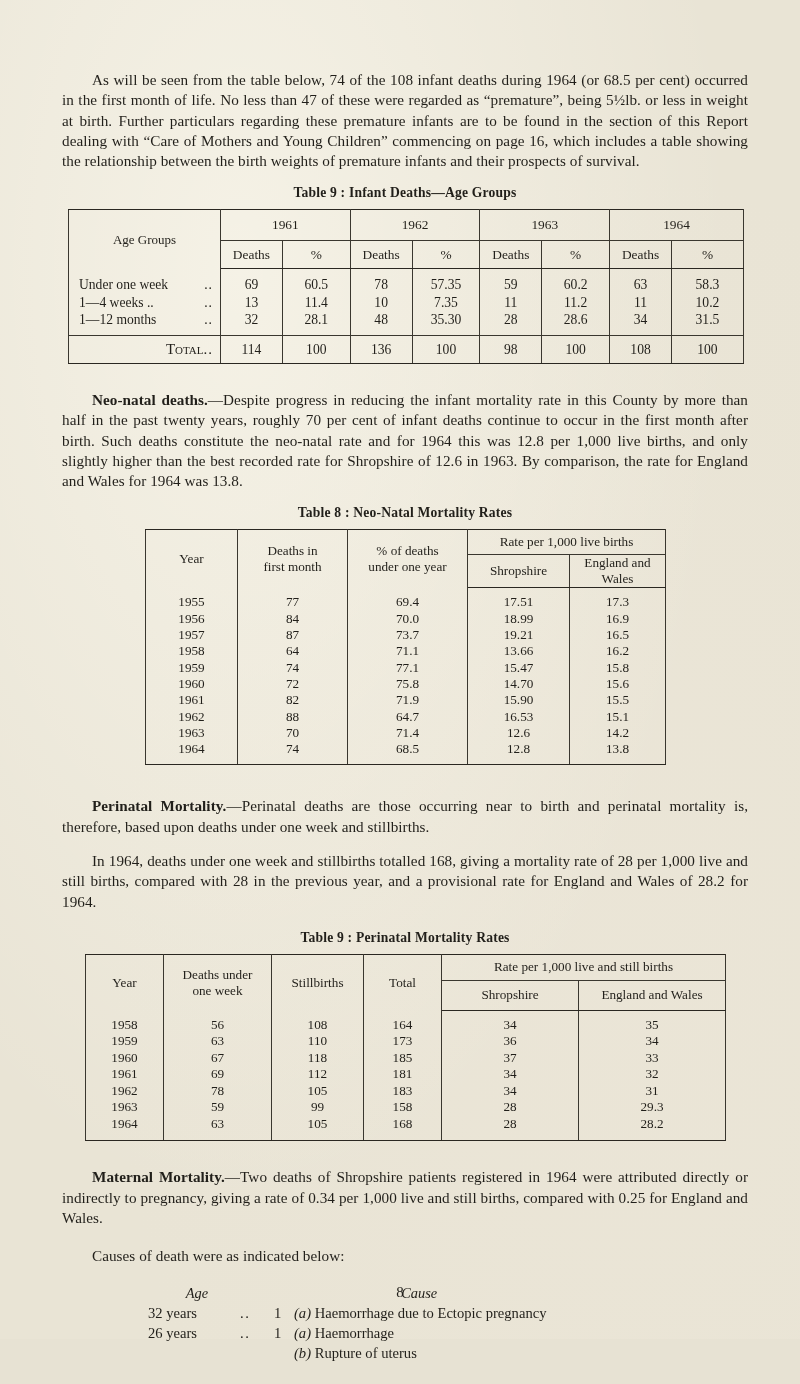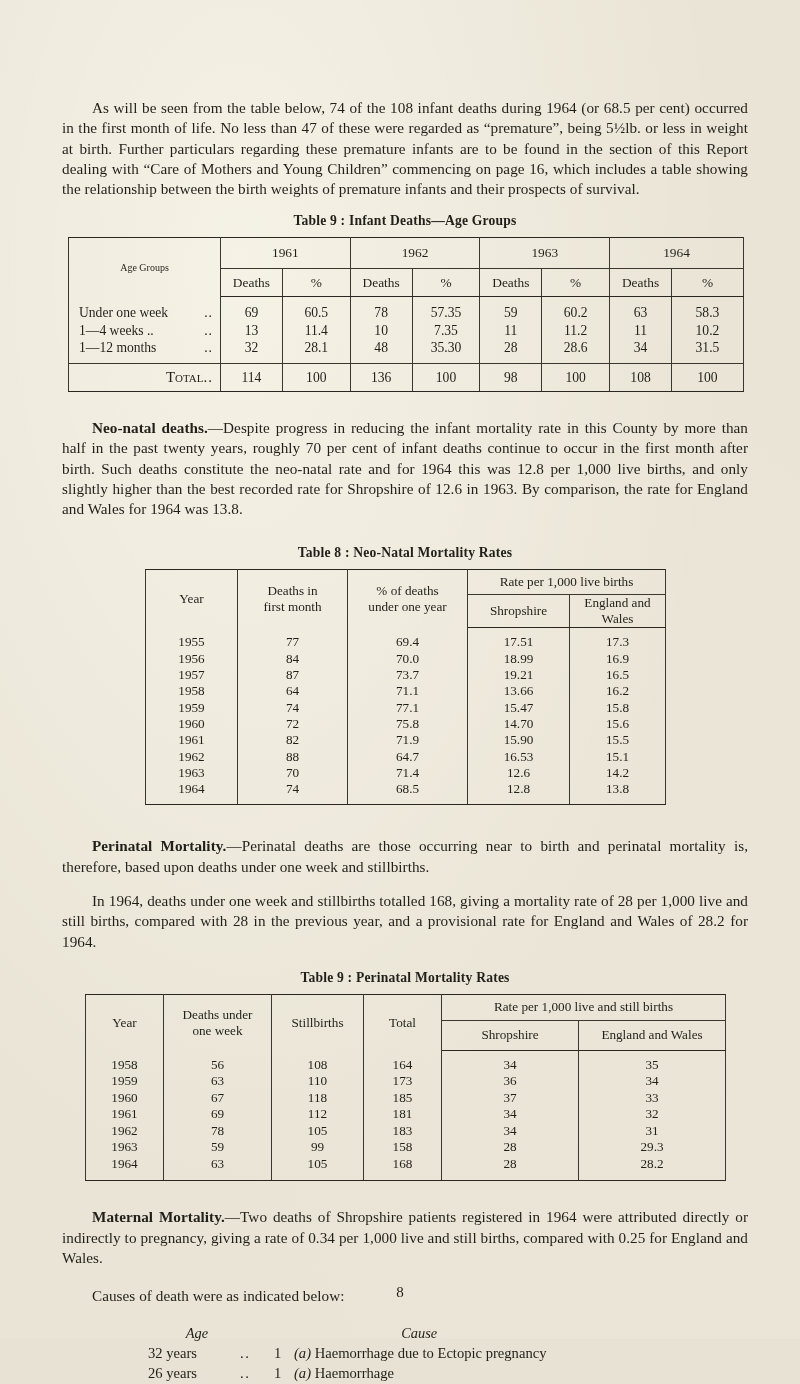--- a/index.html
+++ b/index.html
@@ -14,21 +14,21 @@
     font-family: "Liberation Serif", "DejaVu Serif", serif;
     color: #211f1a;
     position: relative;
     overflow: hidden;
   }
   .page {
     position: relative;
     width: 800px;
     height: 1339px;
     box-sizing: border-box;
-    padding: 98px 52px 20px 62px;
+    padding: 70px 52px 20px 62px;
     background:
       radial-gradient(ellipse at 30% 20%, rgba(255,253,244,0.55), rgba(255,253,244,0) 62%),
       radial-gradient(ellipse at 78% 72%, rgba(236,230,216,0.5), rgba(236,230,216,0) 60%),
       #e9e4d5;
   }
   p.para {
     font-size: 15.2px;
     line-height: 20.3px;
     text-align: justify;
     margin: 0 0 14px 0;
@@ -73,21 +73,21 @@
     height: 30px;
     font-size: 13.4px;
   }
   .t7 .hd-sub {
     text-align: center;
     height: 27px;
     font-size: 13.4px;
   }
   .t7 .agehdr {
     text-align: center;
-    font-size: 10px;
+    font-size: 13px;
     vertical-align: middle;
   }
   .t7 td.lbl {
     padding-left: 10px;
     font-size: 13.6px;
     white-space: nowrap;
   }
   .t7 td.num {
     text-align: center;
     font-size: 13.6px;
@@ -245,21 +245,21 @@
         <td class="num vr-r rule-bot">100</td>
         <td class="num vr-r rule-bot">108</td>
         <td class="num vr-r rule-bot">100</td>
       </tr>
     </tbody>
   </table>
   </div>
 
   <p class="para indent" style="margin-top:26px"><span class="runin">Neo-natal deaths.</span><span>—Despite progress in reducing the infant mortality rate in this County by more than half in the past twenty years, roughly 70 per cent of infant deaths continue to occur in the first month after birth. Such deaths constitute the neo-natal rate and for 1964 this was 12.8 per 1,000 live births, and only slightly higher than the best recorded rate for Shropshire of 12.6 in 1963. By comparison, the rate for England and Wales for 1964 was 13.8.</span></p>
 
-  <div class="tbl-caption" style="margin-top:26px">Table 8 : Neo-Natal Mortality Rates</div>
+  <div class="tbl-caption" style="margin-top:14px">Table 8 : Neo-Natal Mortality Rates</div>
 
   <div class="t8wrap">
   <table class="t8">
     <colgroup>
       <col style="width:92px">
           <col style="width:110px">
           <col style="width:120px">
           <col style="width:102px">
           <col style="width:96px">
     </colgroup>

